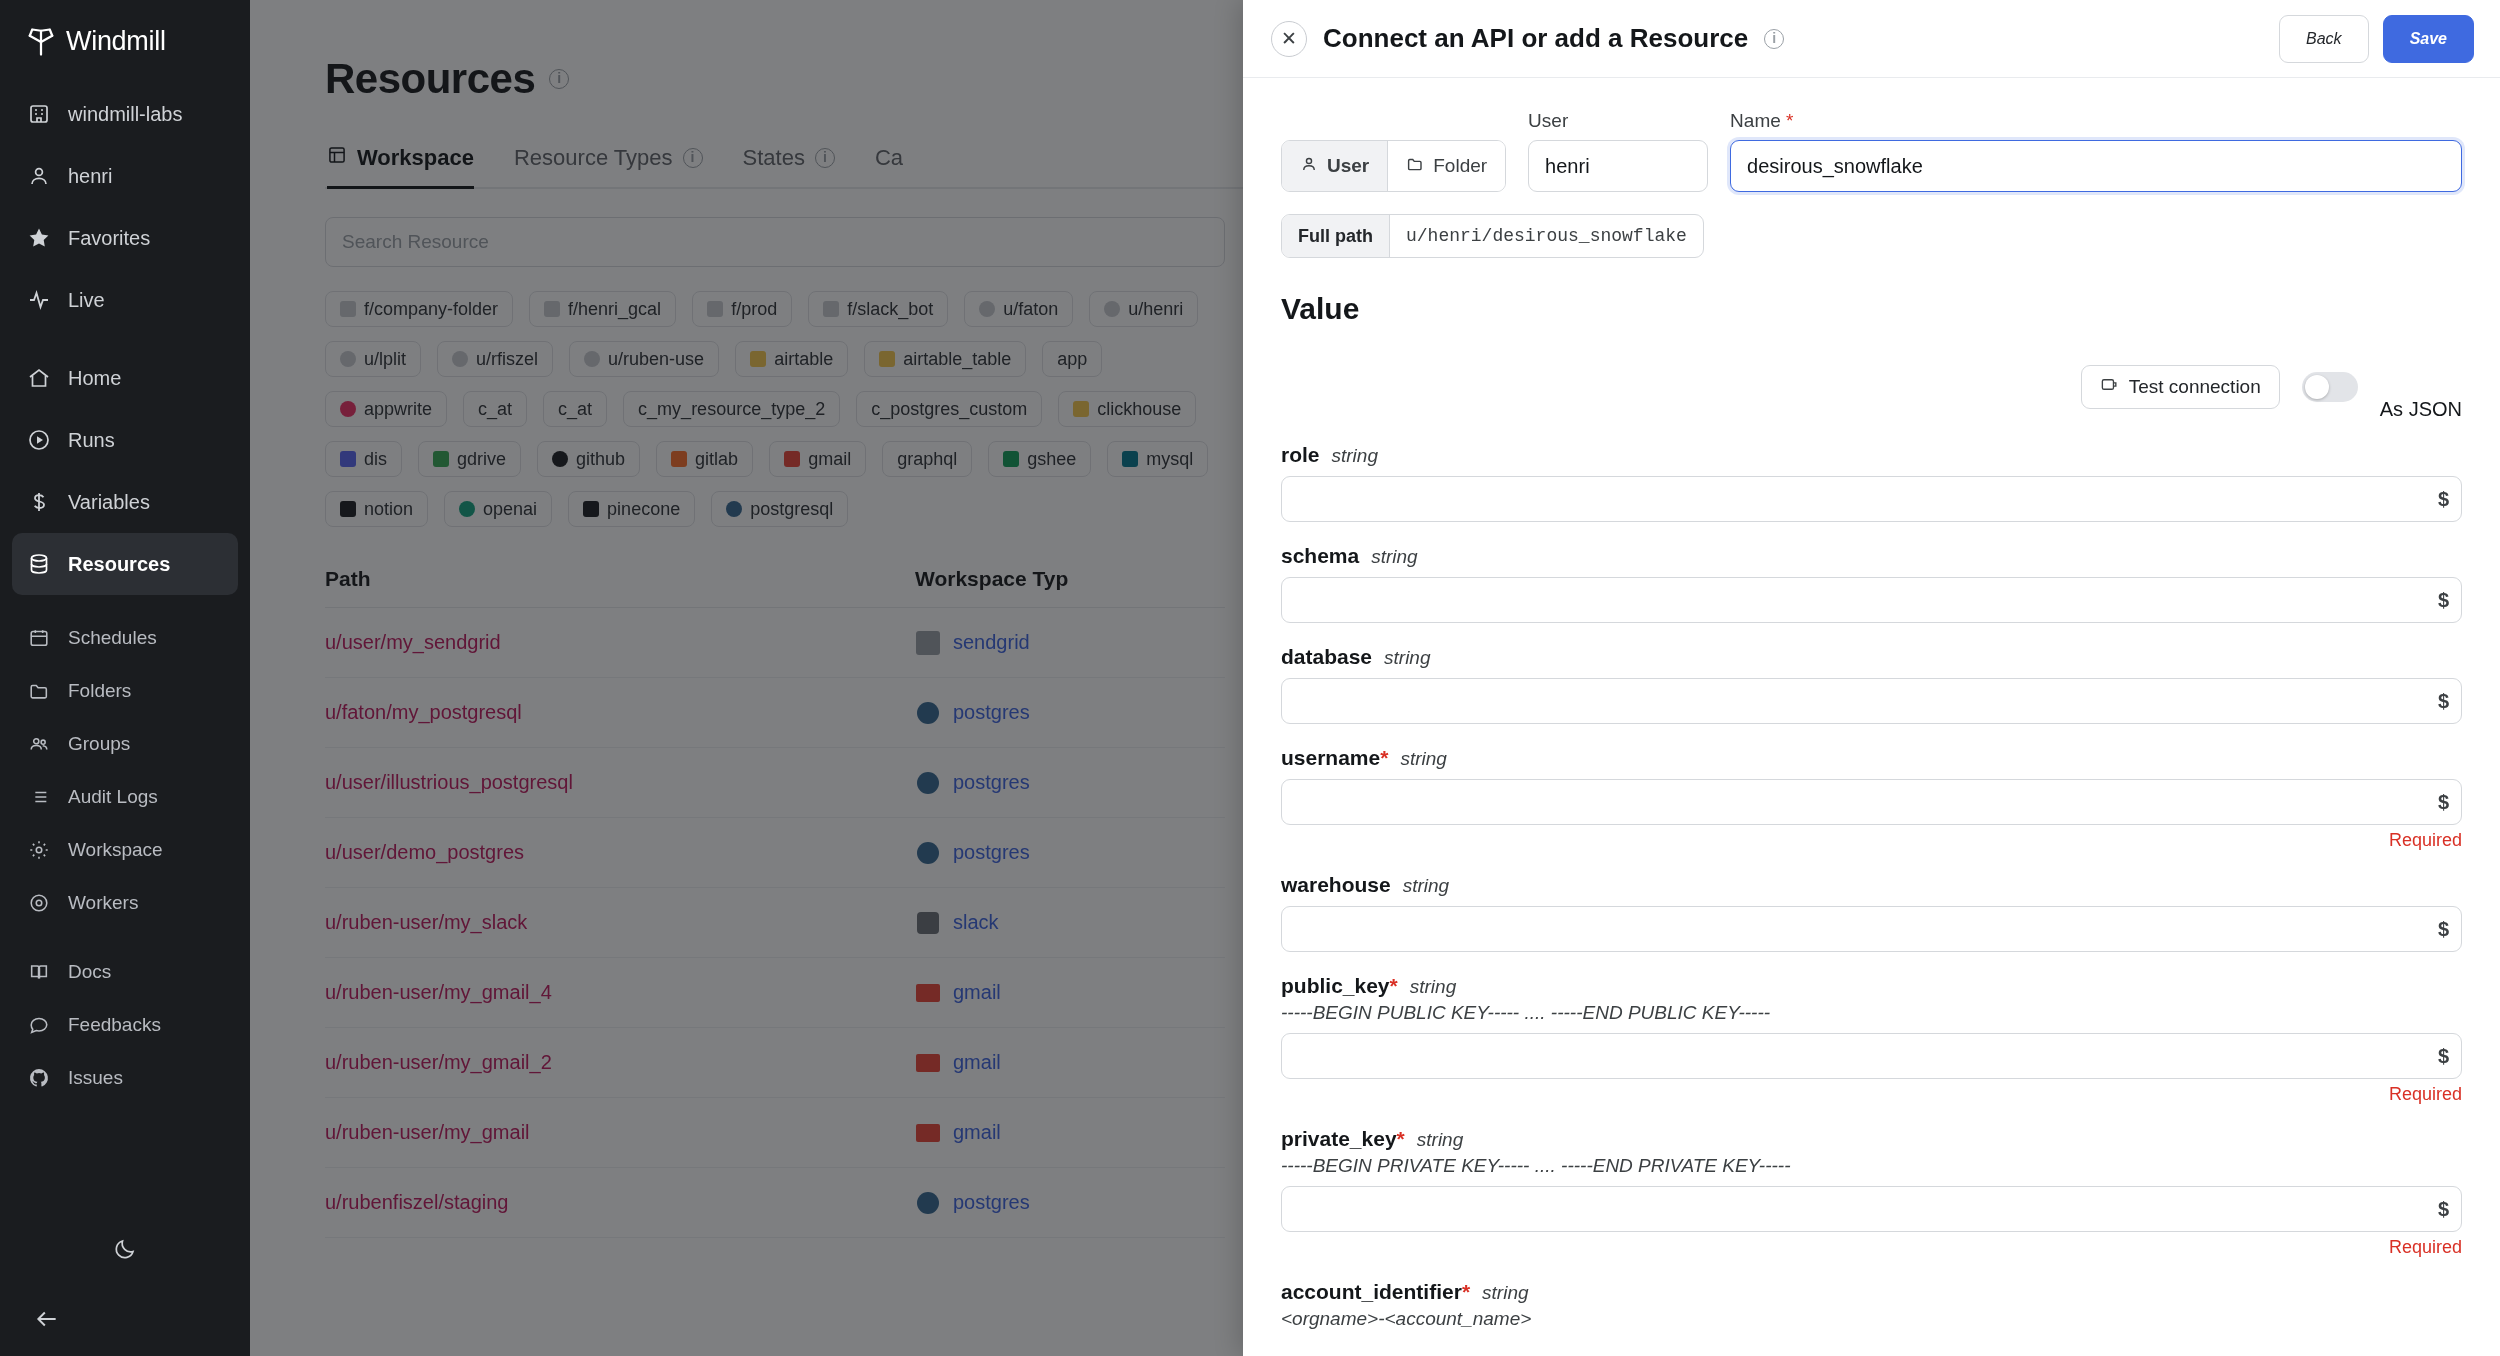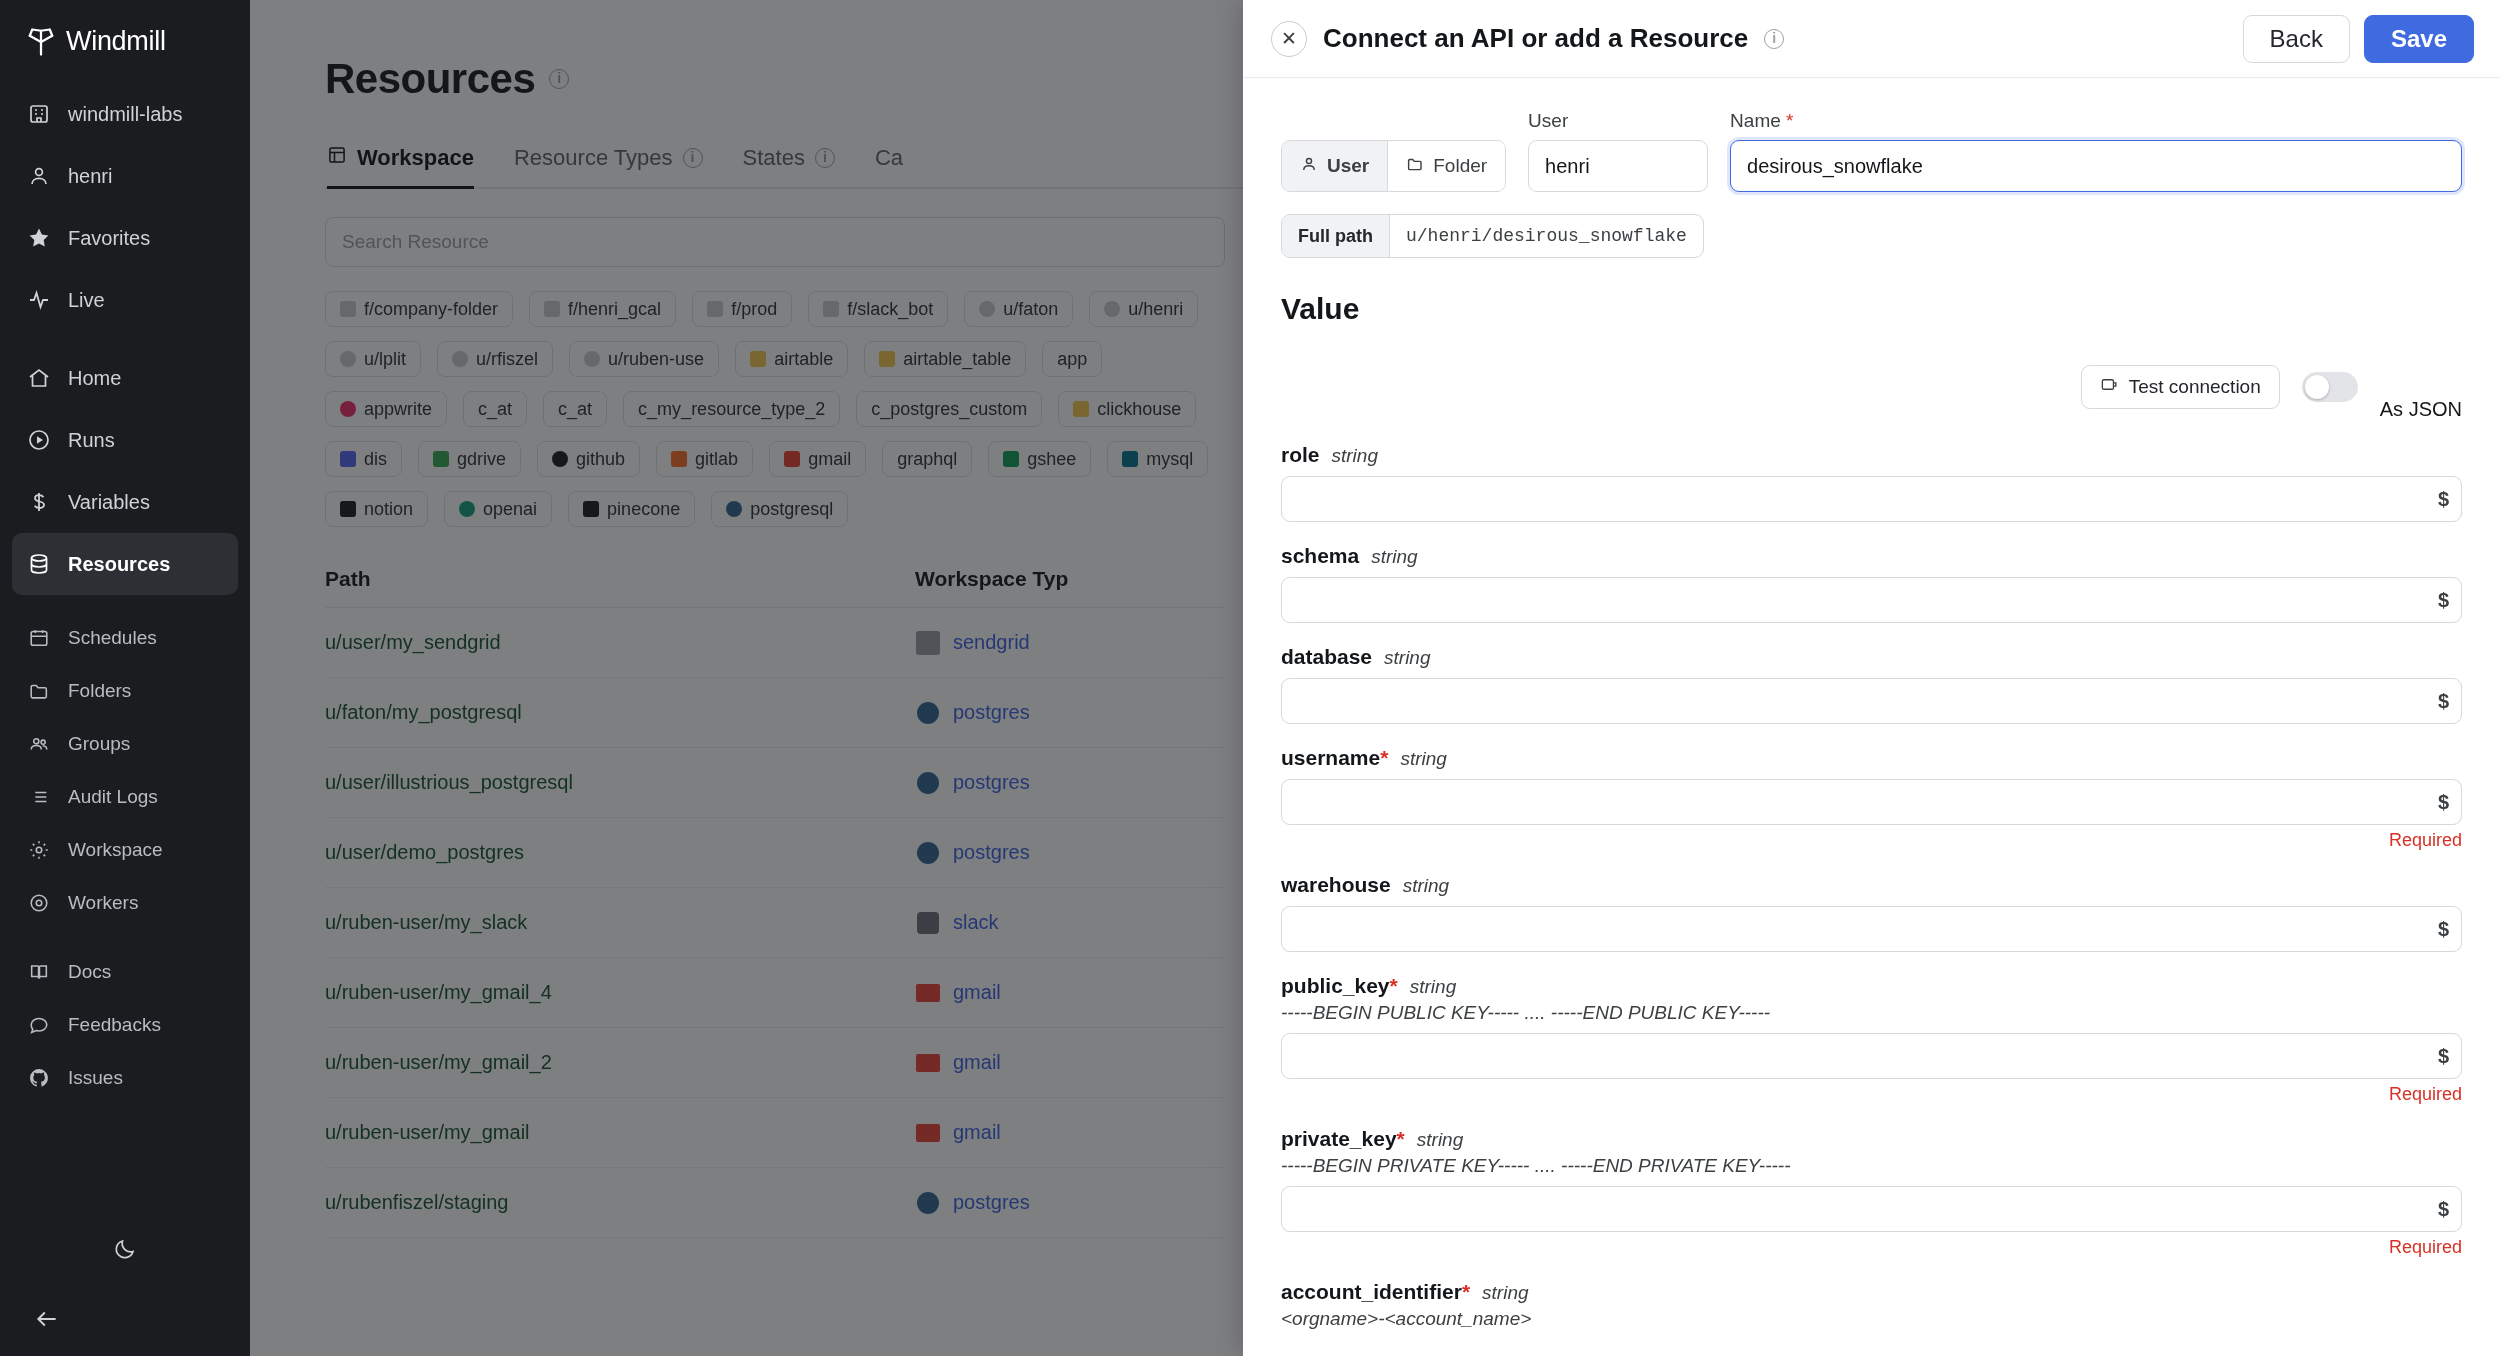--- a/index.html
+++ b/index.html
@@ -176,21 +176,21 @@
     padding-bottom: 16px;
   }
   .th-path { width: 590px; }
   .trow {
     display: flex;
     align-items: center;
     height: 70px;
     border-bottom: 1px solid #eef0f2;
     font-size: 20px;
   }
-  .td-path { width: 590px; color: #14532d; }
+  .td-path { width: 590px; color: #be185d; }
   .td-type { display: flex; align-items: center; gap: 12px; color: #3b62e0; }
   .td-type .ticon { width: 26px; height: 26px; flex: none; display: flex; align-items: center; justify-content: center; }
 
   
   .dim {
     position: absolute;
     left: 250px; top: 0;
     width: 2250px; height: 1356px;
     background: rgba(20, 22, 26, 0.55);
     z-index: 5;
@@ -236,28 +236,29 @@
   .header-actions {
     margin-left: auto;
     display: flex;
     align-items: center;
     gap: 14px;
   }
   .btn {
     height: 48px;
     padding: 0 26px;
     border-radius: 9px;
-    font-size: 24px;
+    font-size: 16px;
     display: inline-flex;
     align-items: center;
     justify-content: center;
     cursor: pointer;
     border: 1.4px solid #d5d8dc;
     background: #fff;
     color: #24272b;
+    font-style: italic;
   }
   .btn.primary {
     background: #3f6ae0;
     border-color: #3f6ae0;
     color: #ffffff;
     font-weight: 600;
   }
 
   .drawer-body {
     flex: 1;

